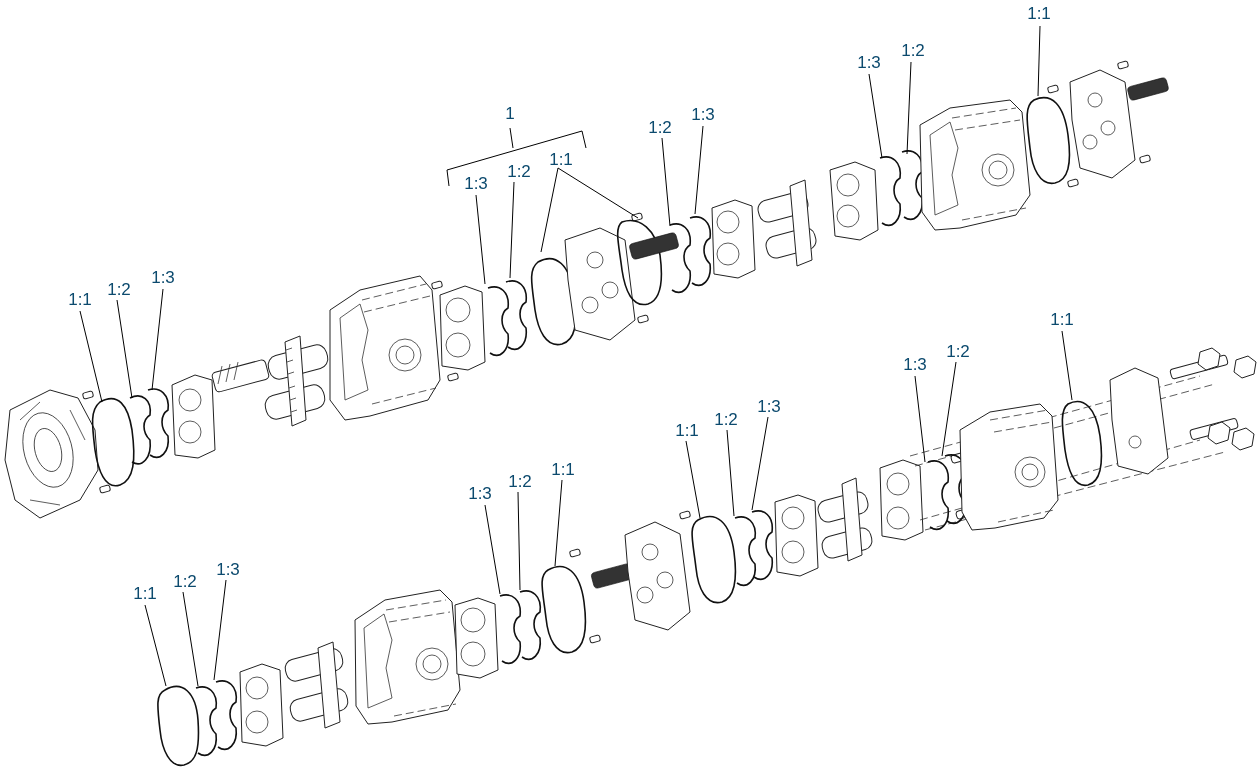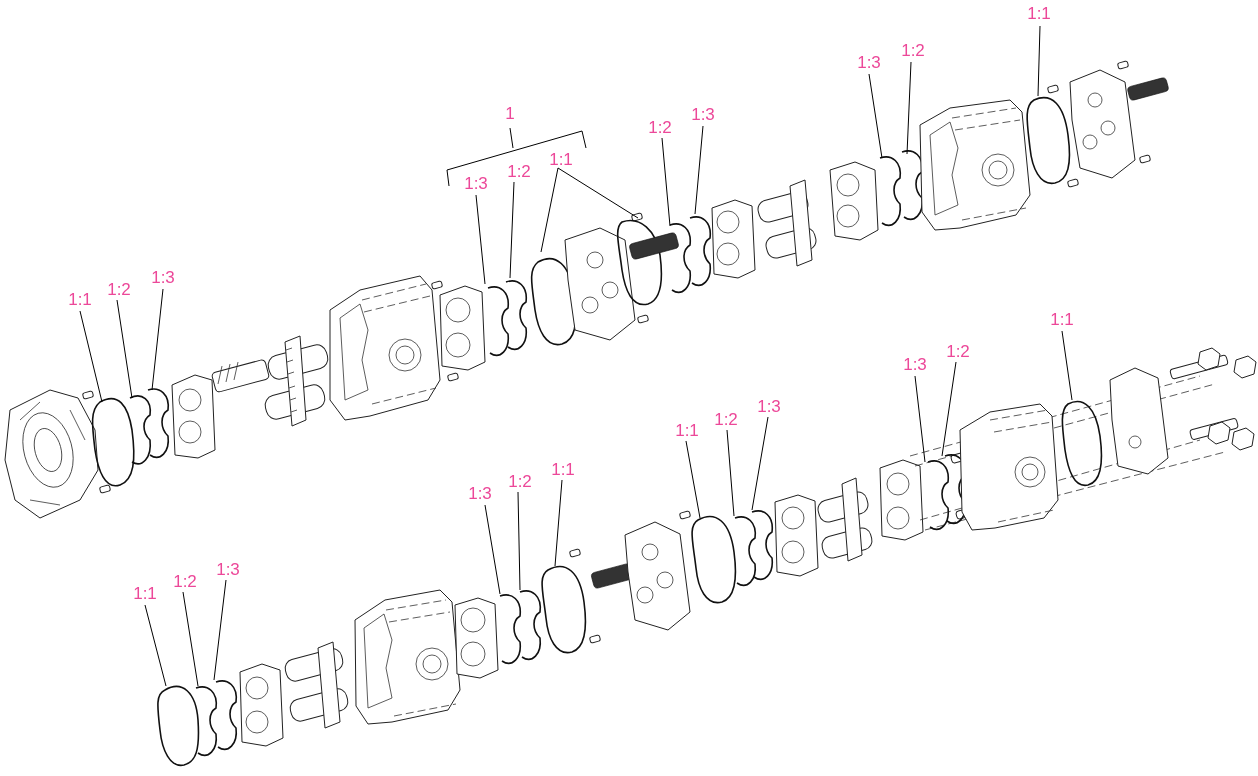--- a/index.html
+++ b/index.html
@@ -1,18 +1,18 @@
 <!DOCTYPE html>
 <html><head>
 <meta charset="utf-8">
 <style>
   html, body { margin: 0; padding: 0; background: #ffffff; }
   body { width: 1258px; height: 776px; position: relative; overflow: hidden; font-family: "Liberation Sans", sans-serif; }
   #canvas { position: absolute; left: 0; top: 0; width: 1258px; height: 776px; }
-  .label { position: absolute; font-family: "Liberation Sans", sans-serif; font-size: 17px; color: #ec4899; white-space: nowrap; line-height: 1; transform: translate(-50%, -100%); }
+  .label { position: absolute; font-family: "Liberation Sans", sans-serif; font-size: 17px; color: #0c4a6e; white-space: nowrap; line-height: 1; transform: translate(-50%, -100%); }
   svg { position: absolute; left: 0; top: 0; }
   .ln { stroke: #000; stroke-width: 1; fill: none; }
   .pt { stroke: #222; stroke-width: 1; fill: #fff; }
   .thin { stroke: #333; stroke-width: 0.8; fill: none; }
   .dash { stroke: #333; stroke-width: 0.8; fill: none; stroke-dasharray: 8 4; }
   .ring { stroke: #111; stroke-width: 1.6; fill: none; }
   .dark { fill: #333; stroke: #111; stroke-width: 0.6; }
 </style>
 </head>
 <body>

